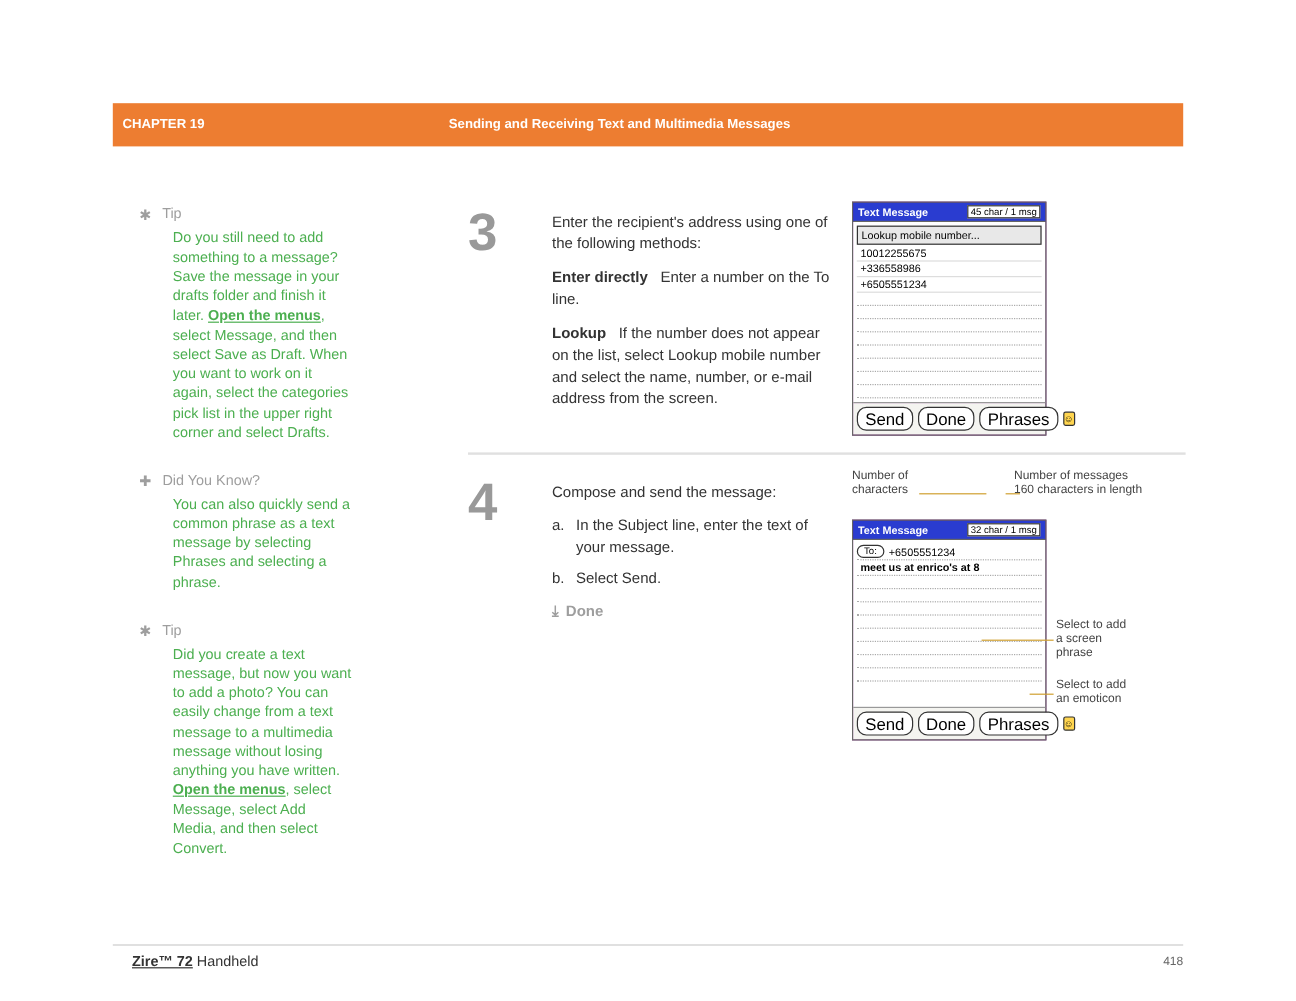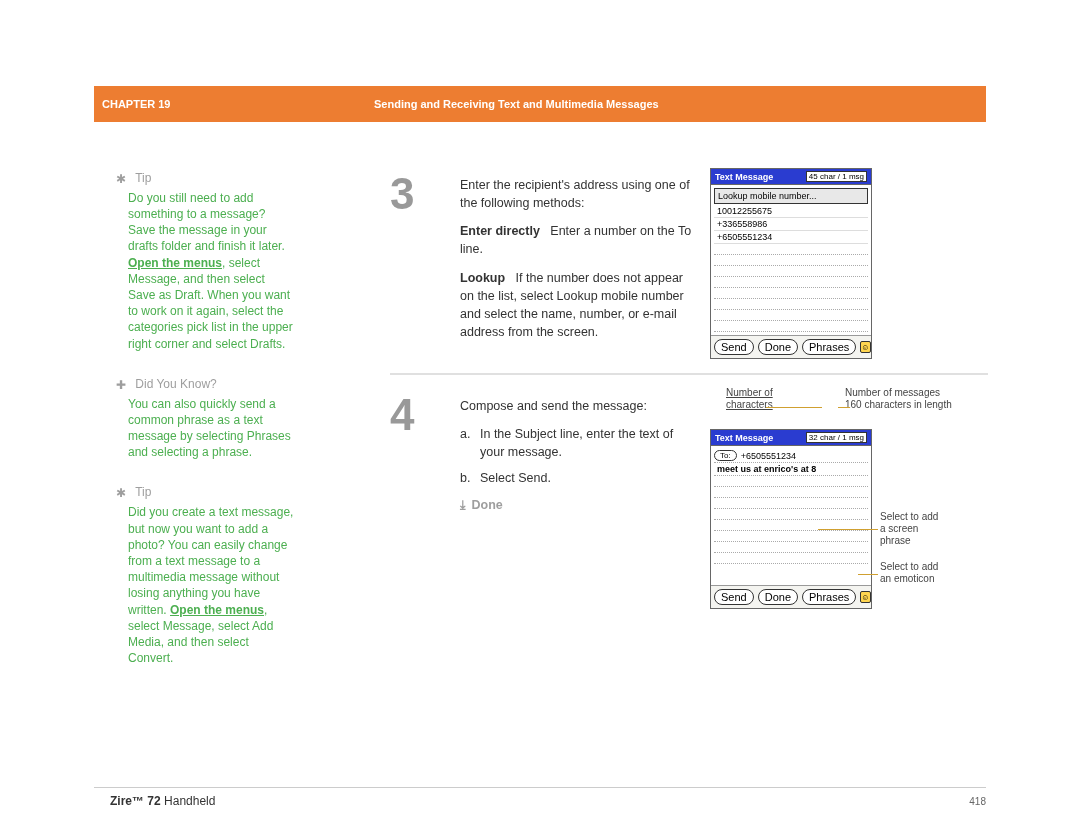--- a/index.html
+++ b/index.html
@@ -47,21 +47,21 @@
     margin-bottom: 3px;
   }
   .tip-icon {
     display: inline-block;
     width: 12px;
     color: #9e9e9e;
     margin-right: 4px;
     margin-left: -20px;
     vertical-align: middle;
   }
-  .tip-body { margin-left: 12px; }
+  .tip-body { margin-left: 28px; }
   .tip-body b { font-weight: bold; text-decoration: underline; }
   .steps {
     position: absolute;
     top: 168px;
     left: 390px;
     width: 598px;
   }
   .step-row {
     display: flex;
     align-items: flex-start;
@@ -148,21 +148,21 @@
     gap: 4px;
     padding: 3px;
     background: #f4f4f0;
     align-items: center;
   }
   .palm-btn {
     border: 1px solid #333;
     border-radius: 8px;
     background: #fff;
     padding: 1px 6px;
-    font-size: 11px;
+    font-size: 14px;
   }
   .palm-smiley {
     width: 12px; height: 12px;
     border: 1px solid #333;
     border-radius: 2px;
     background: #ffd54f;
     display: flex;
     align-items: center;
     justify-content: center;
     font-size: 8px;
@@ -198,21 +198,21 @@
     position: absolute;
     left: 110px;
     right: 94px;
     bottom: 26px;
     display: flex;
     justify-content: space-between;
     align-items: center;
     font-size: 12px;
     color: #333;
   }
-  .footer-left b { font-weight: bold; }
+  .footer-left b { font-weight: bold; text-decoration: underline; }
   .page-num { font-size: 10px; color: #666; }
 </style>
 </head>
 <body>
 
 <div class="header-bar">
   <span>CHAPTER 19</span>
   <span class="header-title">Sending and Receiving Text and Multimedia Messages</span>
 </div>
 
@@ -299,21 +299,21 @@
             <span>Select Send.</span>
           </li>
       </ul>
       <div class="done">
         <span>⤓</span>
         <span>Done</span>
       </div>
     </div>
     <div class="step-shot" style="position:relative;">
 
-      <div class="annot" style="top:-2px; left:16px;text-decoration:underline;">
+      <div class="annot" style="top:-2px; left:0px;">
         <span>Number of</span><br><span>characters</span>
       </div>
       <div class="annot" style="top:-2px; left:135px;">
         <span>Number of messages</span><br><span>160 characters in length</span>
       </div>
       <div class="annot-line" style="top:18px; left:56px; width:56px;"></div>
       <div class="annot-line" style="top:18px; left:128px; width:12px;"></div>
 
       <div class="palm" style="margin-top:40px;">
         <div class="palm-titlebar">

